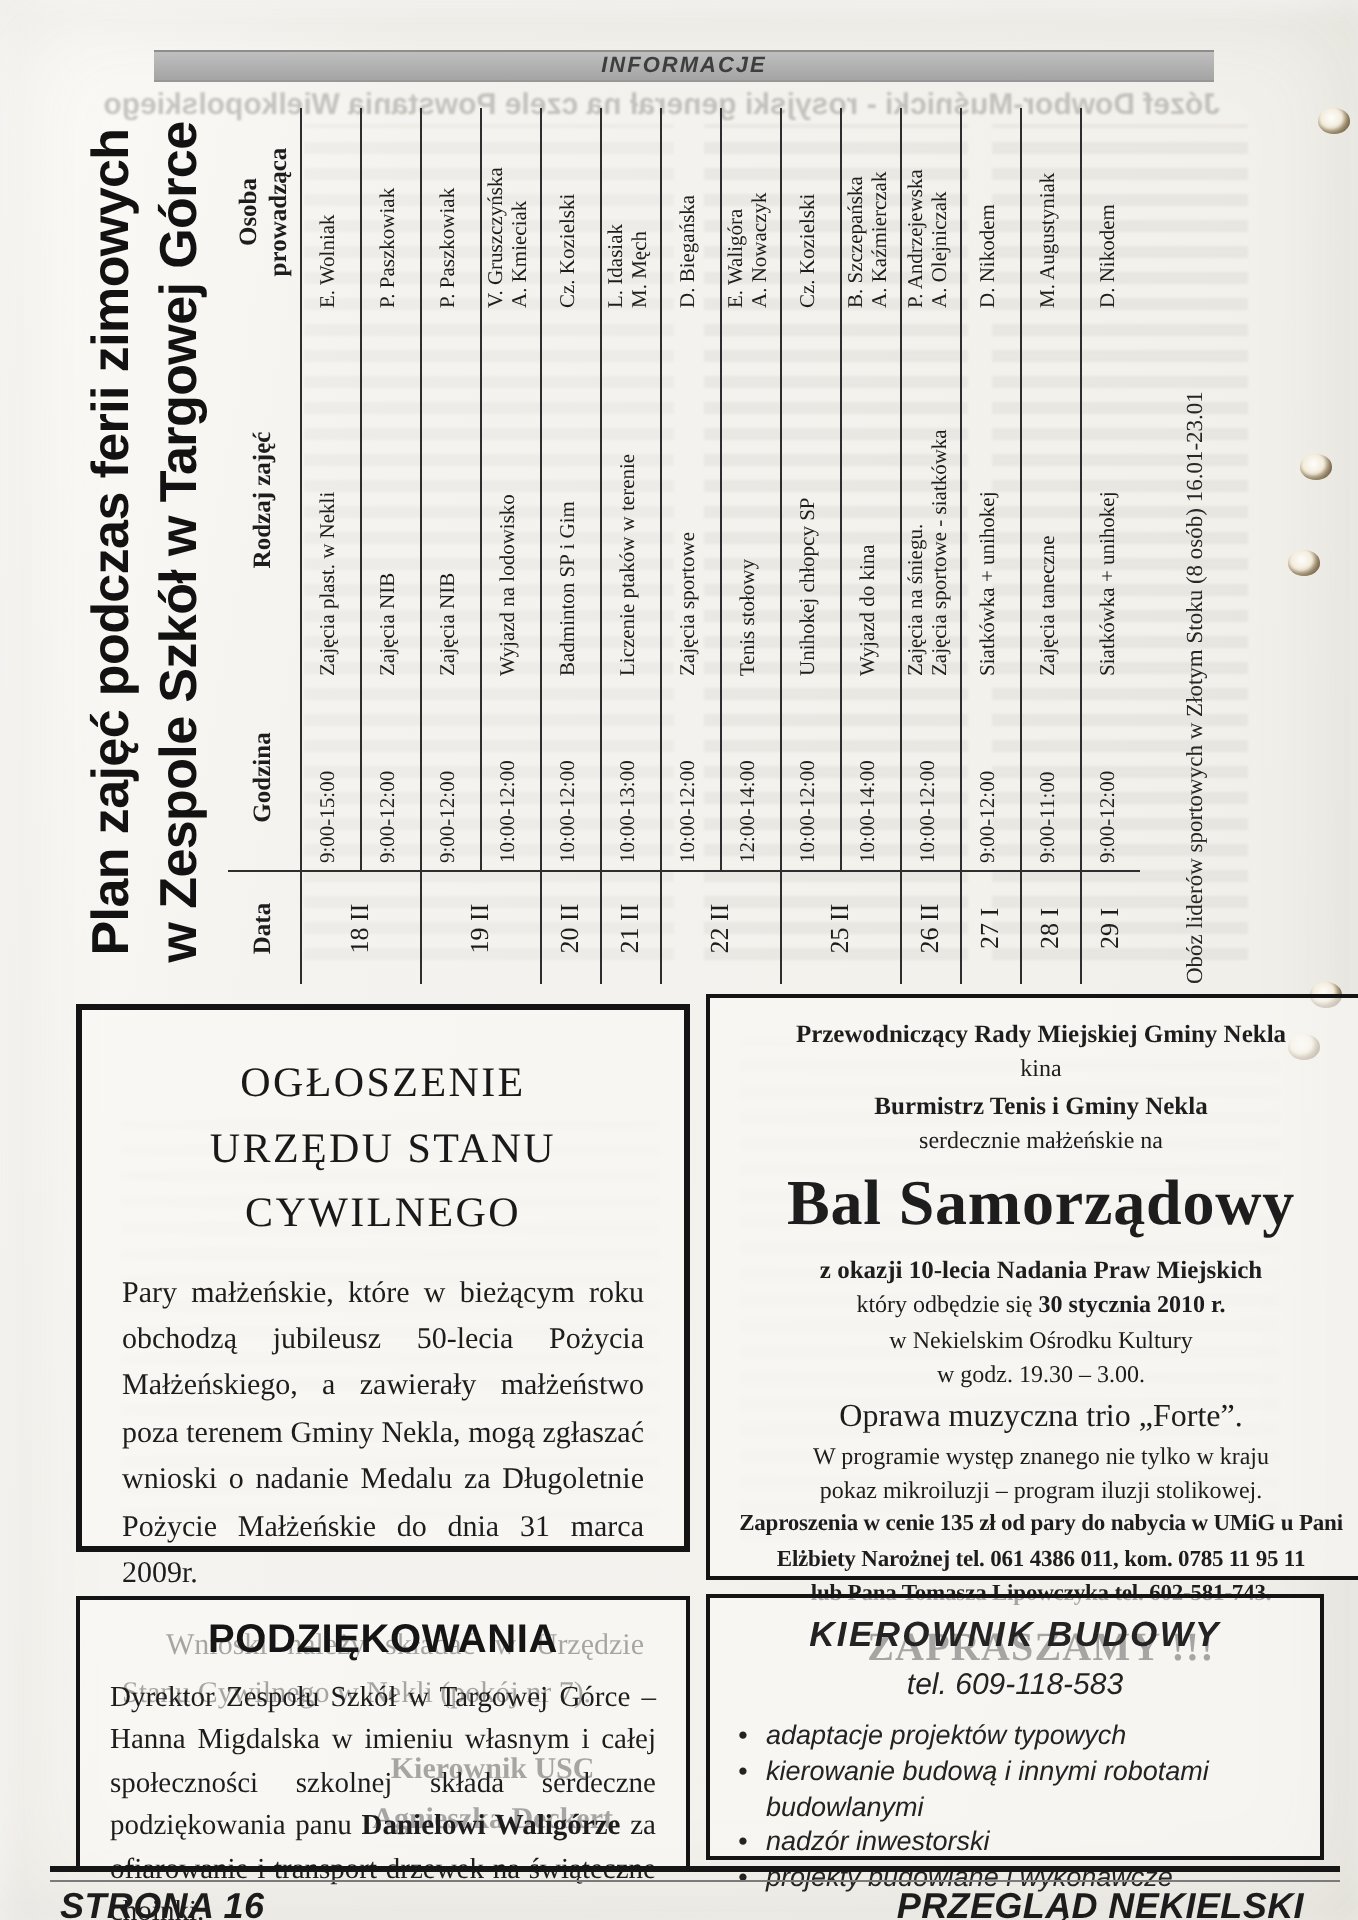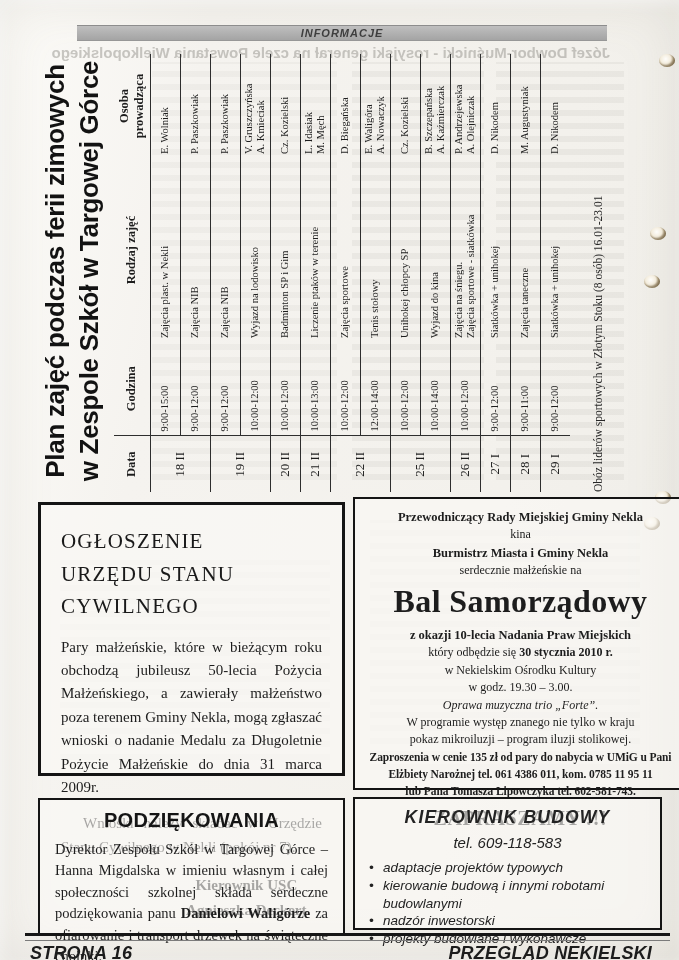--- a/index.html
+++ b/index.html
@@ -67,30 +67,30 @@
     border-right:1px solid #2e2e2e;
   }
   th.h-date{border-right:1px solid #2e2e2e;}
   td.c-time,td.c-act,td.c-person{font-size:10.5px;line-height:1.2;}
   td.bt{border-top:1px solid #2e2e2e;}
   .sched-foot{margin-top:22px;font-size:11.5px;color:#262626;}
 
   
   .pbox{position:absolute;box-sizing:border-box;background:rgba(250,249,245,.62);}
   #box-usc{left:38px;top:502px;width:307px;height:274px;border:3px solid #141414;padding:20px 20px 0;}
-  .usc-title{font-size:21px;letter-spacing:1.2px;line-height:1.55;color:#191919;}
+  .usc-title{font-size:21px;letter-spacing:1.2px;text-align:center;line-height:1.55;color:#191919;}
   .usc-body{margin-top:13px;font-size:15px;line-height:1.56;text-align:justify;}
   .usc-body2{text-indent:22px;}
   .usc-sign{margin-top:14px;padding-left:42%;text-align:center;font-weight:bold;font-size:15px;line-height:1.65;}
 
   #box-bal{left:353px;top:497px;width:335px;height:293px;border:2px solid #141414;padding:9px 6px 0;text-align:center;}
   .b-bold{font-weight:bold;font-size:12.5px;line-height:1.45;}
   .b-reg{font-size:12px;line-height:1.45;}
   .b-title{font-weight:bold;font-size:32px;line-height:1.1;margin:5px 0 7px;letter-spacing:.4px;}
-  .b-ital{font-style:italic;font-size:12px;line-height:1.45;}
+  .b-ital{font-size:16px;line-height:1.45;}
   .b-boldline{font-weight:bold;font-size:11.5px;line-height:1.5;letter-spacing:-.1px;}
   .b-cta{font-weight:bold;font-size:20px;letter-spacing:.6px;margin-top:7px;}
 
   #box-thx{left:38px;top:798px;width:307px;height:137px;border:2.5px solid #141414;padding:9px 15px 0;}
   .thx-title{font-family:"Liberation Sans", sans-serif;font-weight:bold;font-size:20px;text-align:center;letter-spacing:.3px;margin-bottom:7px;color:#151515;}
   .thx-body{font-size:14.5px;line-height:1.48;text-align:justify;}
 
   #box-ad{left:353px;top:797px;width:309px;height:133px;border:2.5px solid #141414;padding:8px 14px 0;
     font-family:"Liberation Sans", sans-serif;font-style:italic;color:#232323;}
   .ad-title{font-weight:bold;font-size:17.5px;text-align:center;letter-spacing:1.2px;}
@@ -248,21 +248,21 @@
     <div class="usc-body usc-body2">Wnioski należy składać w Urzędzie Stanu Cywilnego w Nekli (pokój nr 7).</div>
     <div class="usc-sign">
       <div>Kierownik USC</div>
       <div>Agnieszka Deckert</div>
     </div>
   </div>
 
   <div class="pbox" id="box-bal">
     <div class="b-bold">Przewodniczący Rady Miejskiej Gminy Nekla</div>
     <div class="b-reg">kina</div>
-    <div class="b-bold">Burmistrz Miasta i Gminy Nekla</div>
+    <div class="b-bold">Burmistrz Tenis i Gminy Nekla</div>
     <div class="b-reg">serdecznie małżeńskie na</div>
     <div class="b-title">Bal Samorządowy</div>
     <div class="b-bold">z okazji 10-lecia Nadania Praw Miejskich</div>
     <div class="b-reg"><span>który odbędzie się </span><b>30 stycznia 2010 r.</b></div>
     <div class="b-reg">w Nekielskim Ośrodku Kultury</div>
     <div class="b-reg">w godz. 19.30 – 3.00.</div>
     <div class="b-ital">Oprawa muzyczna trio „Forte”.</div>
     <div class="b-reg">W programie występ znanego nie tylko w kraju</div>
     <div class="b-reg">pokaz mikroiluzji – program iluzji stolikowej.</div>
     <div class="b-boldline">Zaproszenia w cenie 135 zł od pary do nabycia w UMiG u Pani</div>

